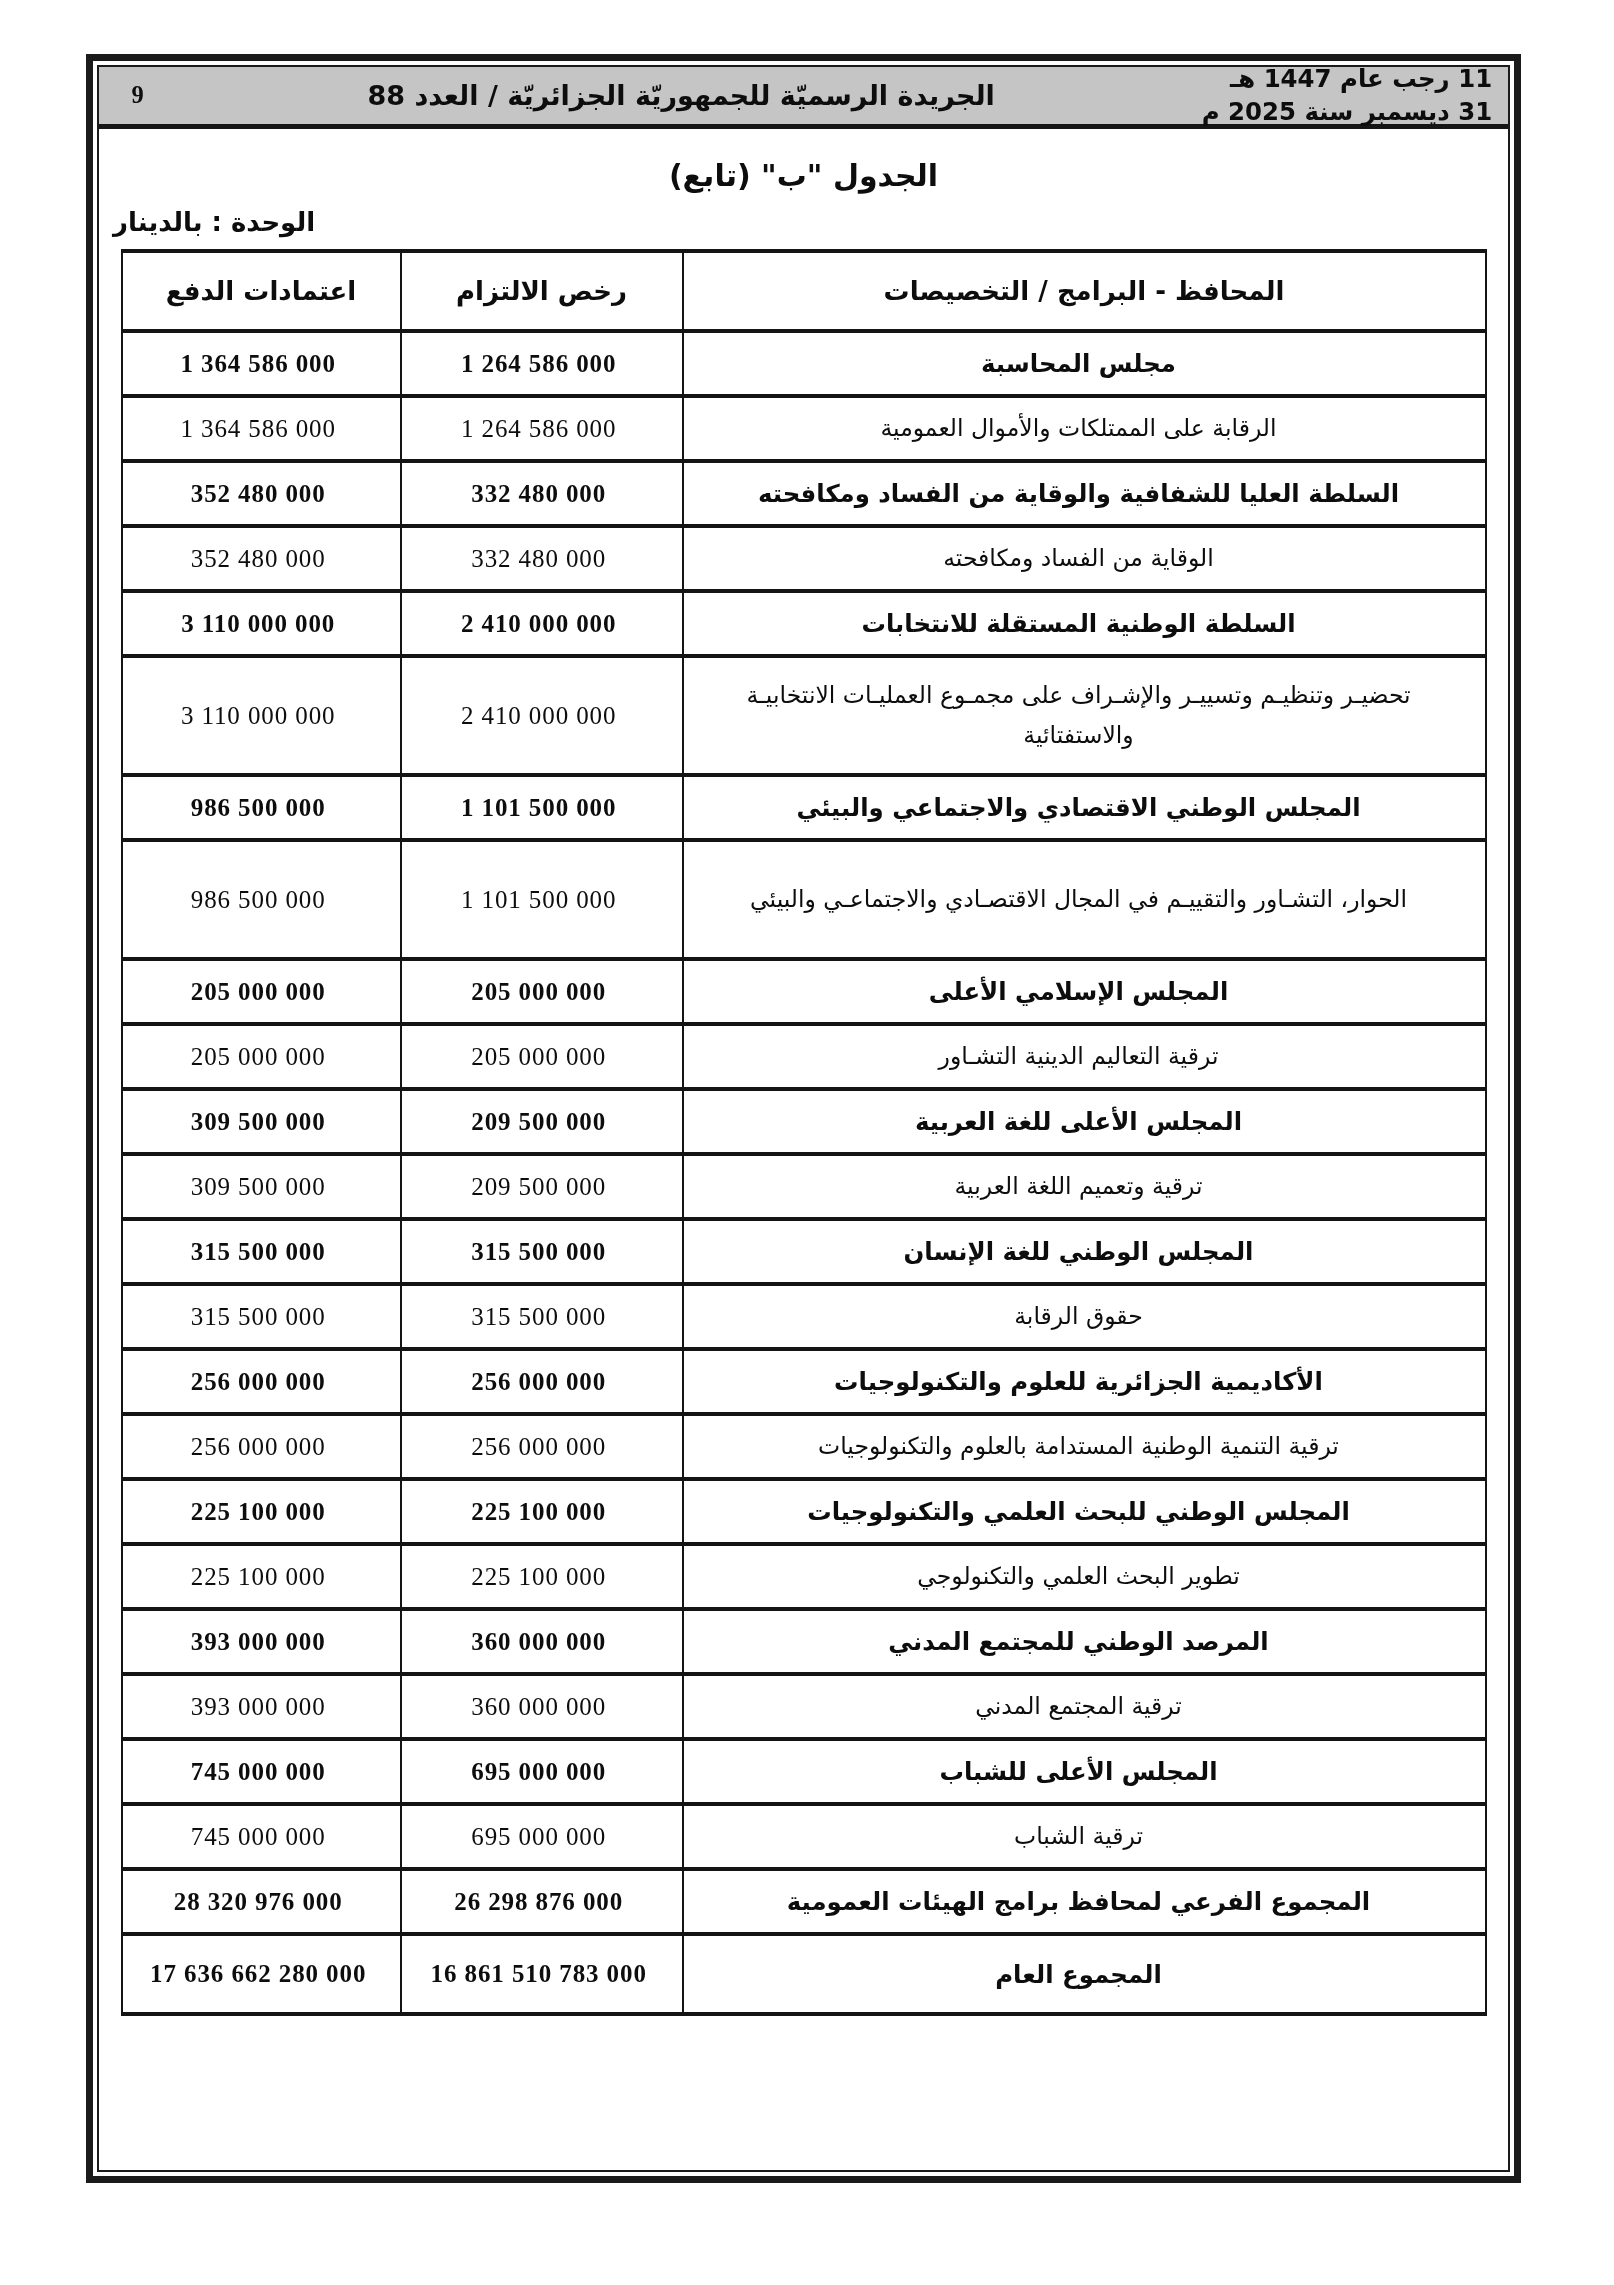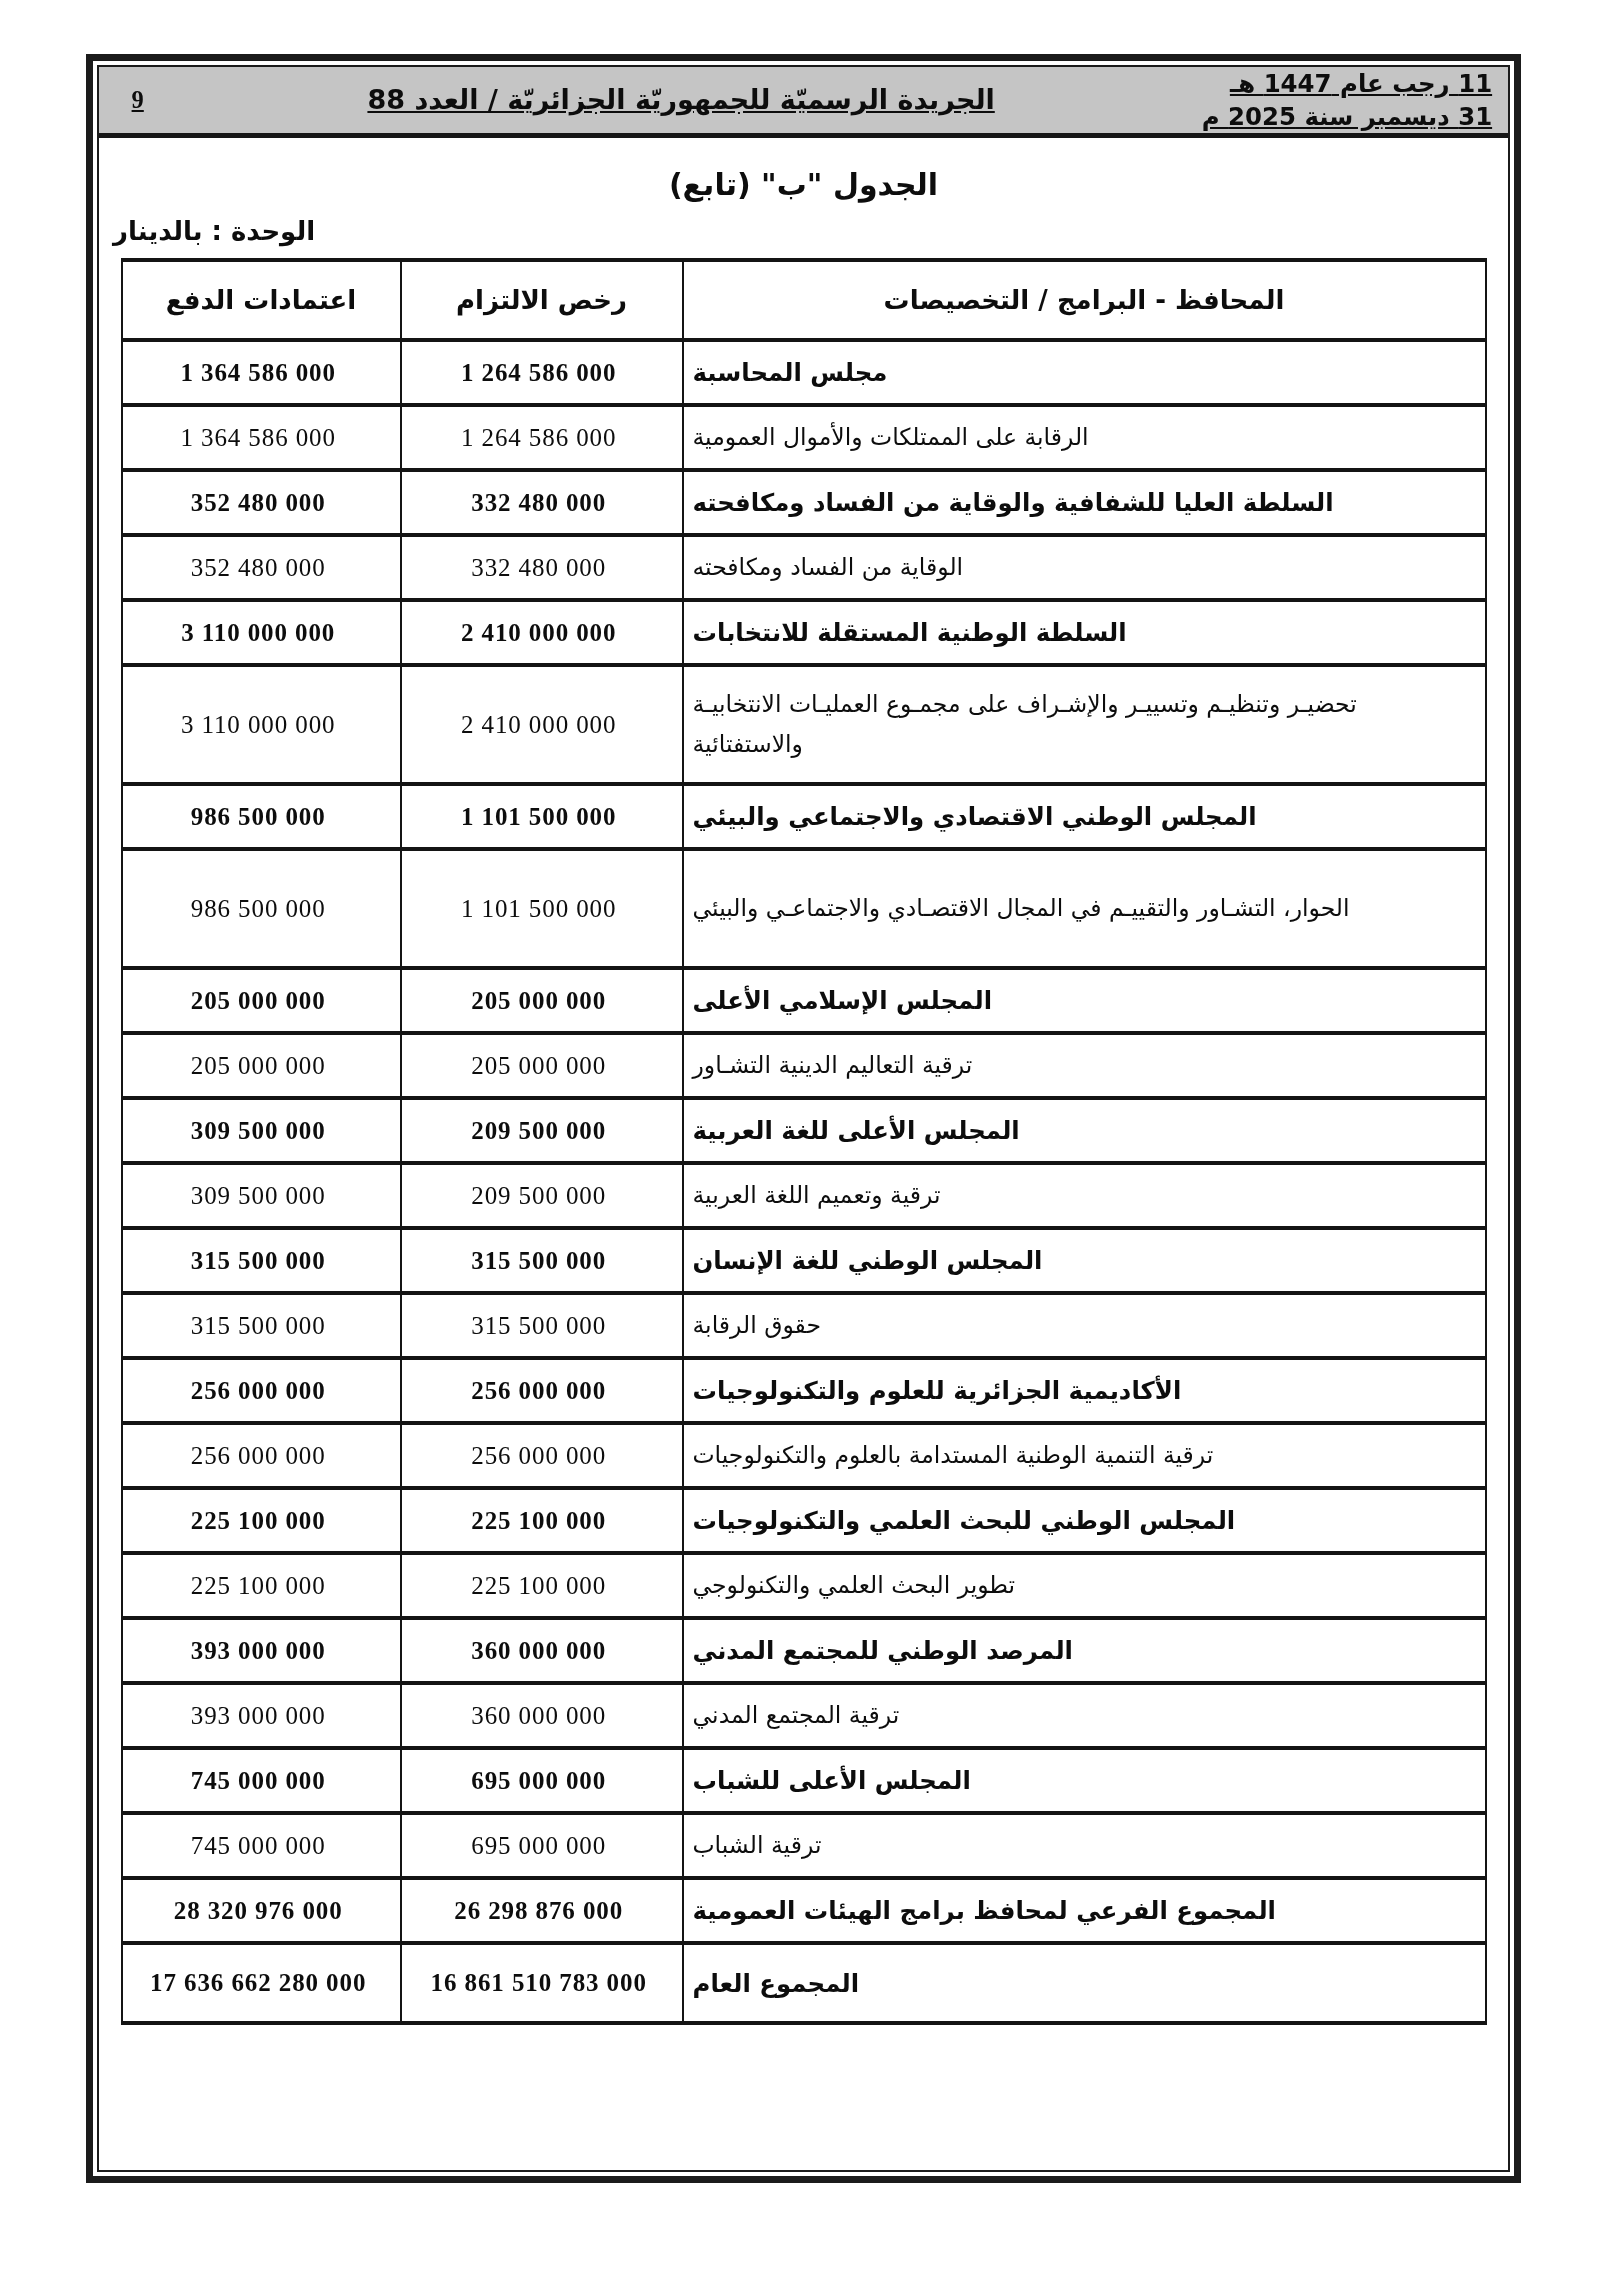--- a/index.html
+++ b/index.html
@@ -18,27 +18,26 @@
     background: #ffffff;
   }
   .page-frame-inner {
     width: 100%; height: 100%;
     border: 2.7px solid #1b1b1b;
     overflow: hidden;
     background: #ffffff;
   }
   
   .band {
-    height: 71px;
+    height: 62px;
     background: #c5c5c5;
     border-bottom: 5.4px solid #161616;
     display: flex;
     direction: rtl;
     align-items: center;
-    text-decoration: underline;
   }
   .band-dates {
     padding: 0 16.3px;
     font-weight: bold;
     font-size: 24.4px;
     line-height: 33px;
     white-space: nowrap;
     text-align: right;
   }
   .band-center {
@@ -94,21 +93,21 @@
     height: 80px;
     font-size: 26px;
     font-weight: bold;
     text-align: center;
     margin-left: 32px;
   }
   table.budget tr.r-single { height: 65px; }
   table.budget tr.r-tall   { height: 119px; }
   table.budget tr.r-grand  { height: 80px; }
   td.label {
-    text-align: left;
+    text-align: center;
     padding: 5.4px 20px 5.4px 9px;
     font-size: 23.5px;
     line-height: 1.7;
   }
   td.num {
     direction: ltr;
     text-align: center;
     padding-right: 11px;
     padding-left: 5.4px;
     font-family: "Liberation Serif", "DejaVu Serif", serif;

